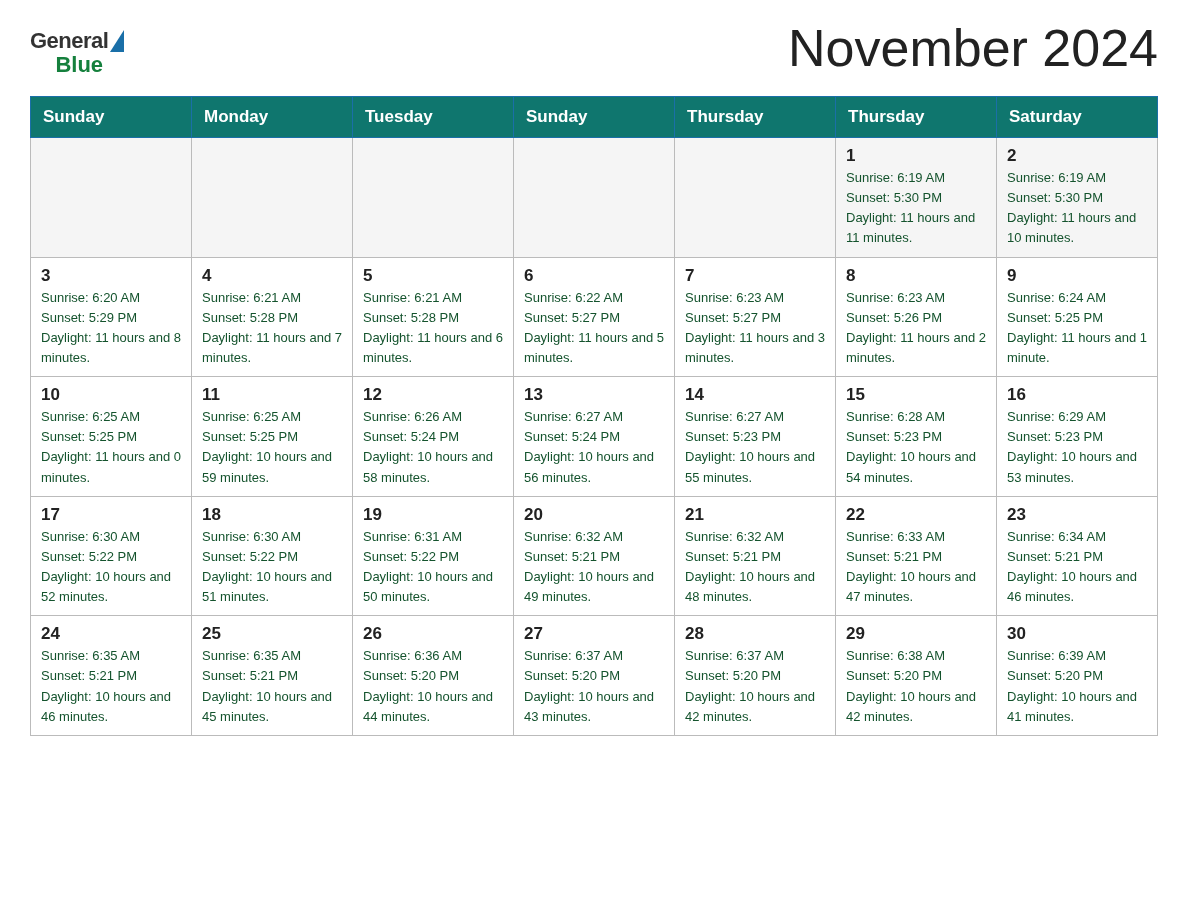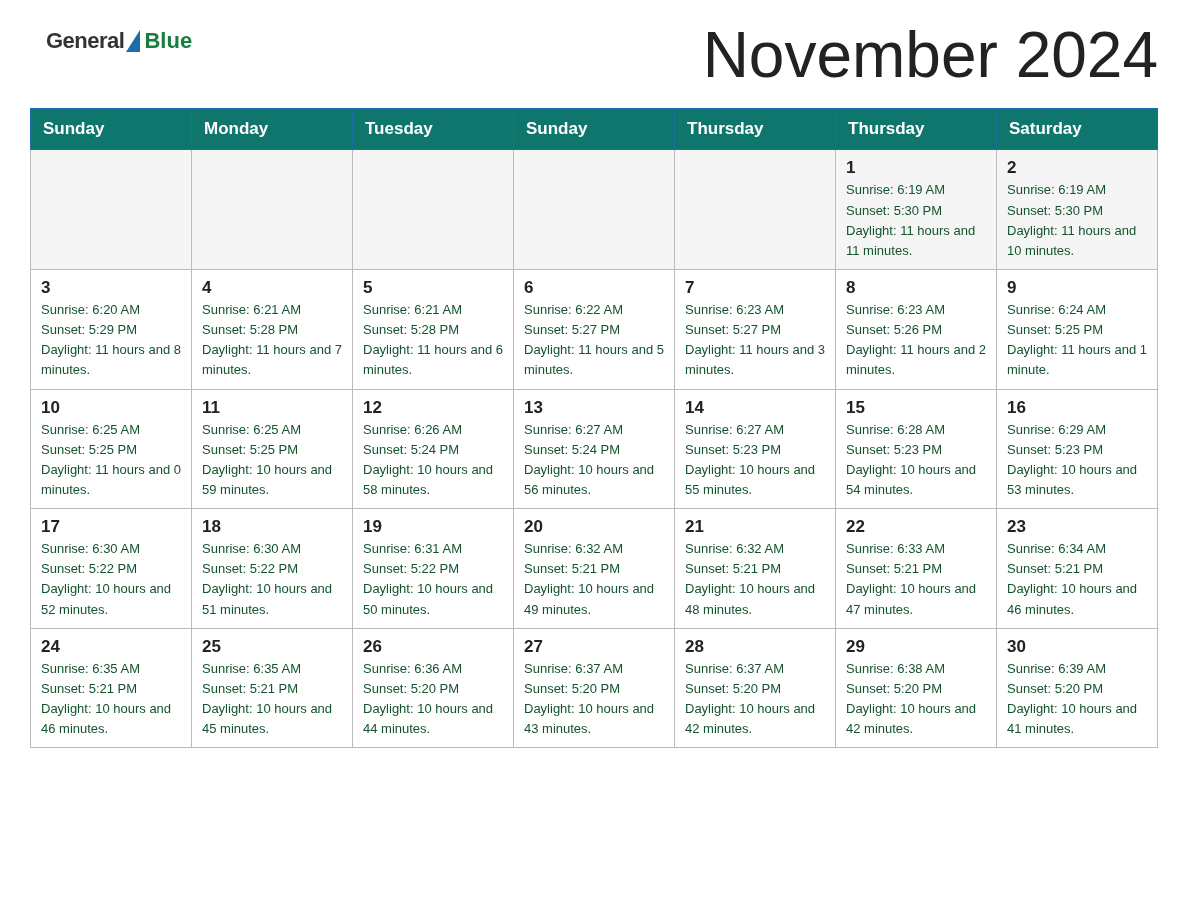--- a/index.html
+++ b/index.html
@@ -12,24 +12,23 @@
       padding: 20px 30px;
     }
     .header {
       display: flex;
       align-items: flex-start;
       justify-content: space-between;
       margin-bottom: 18px;
     }
     .logo {
       display: flex;
-      flex-direction: row;
-      align-items: flex-end;
+      flex-direction: column;
+      align-items: center;
       margin-top: 8px;
-      margin-left: 16px;
     }
     .logo-top {
       display: flex;
       align-items: center;
     }
     .logo-general {
       font-size: 22px;
       font-weight: bold;
       color: #333;
       letter-spacing: -0.5px;
@@ -47,21 +46,21 @@
       font-size: 22px;
       font-weight: bold;
       color: #15803d;
       margin-top: -2px;
       padding-left: 4px;
     }
     .title-block {
       text-align: right;
     }
     .month-year {
-      font-size: 64px;
+      font-size: 52px;
       font-weight: normal;
       color: #222;
       line-height: 1.1;
     }
     .location {
       font-size: 22px;
       color: #444;
       margin-top: 4px;
     }
     .calendar {

